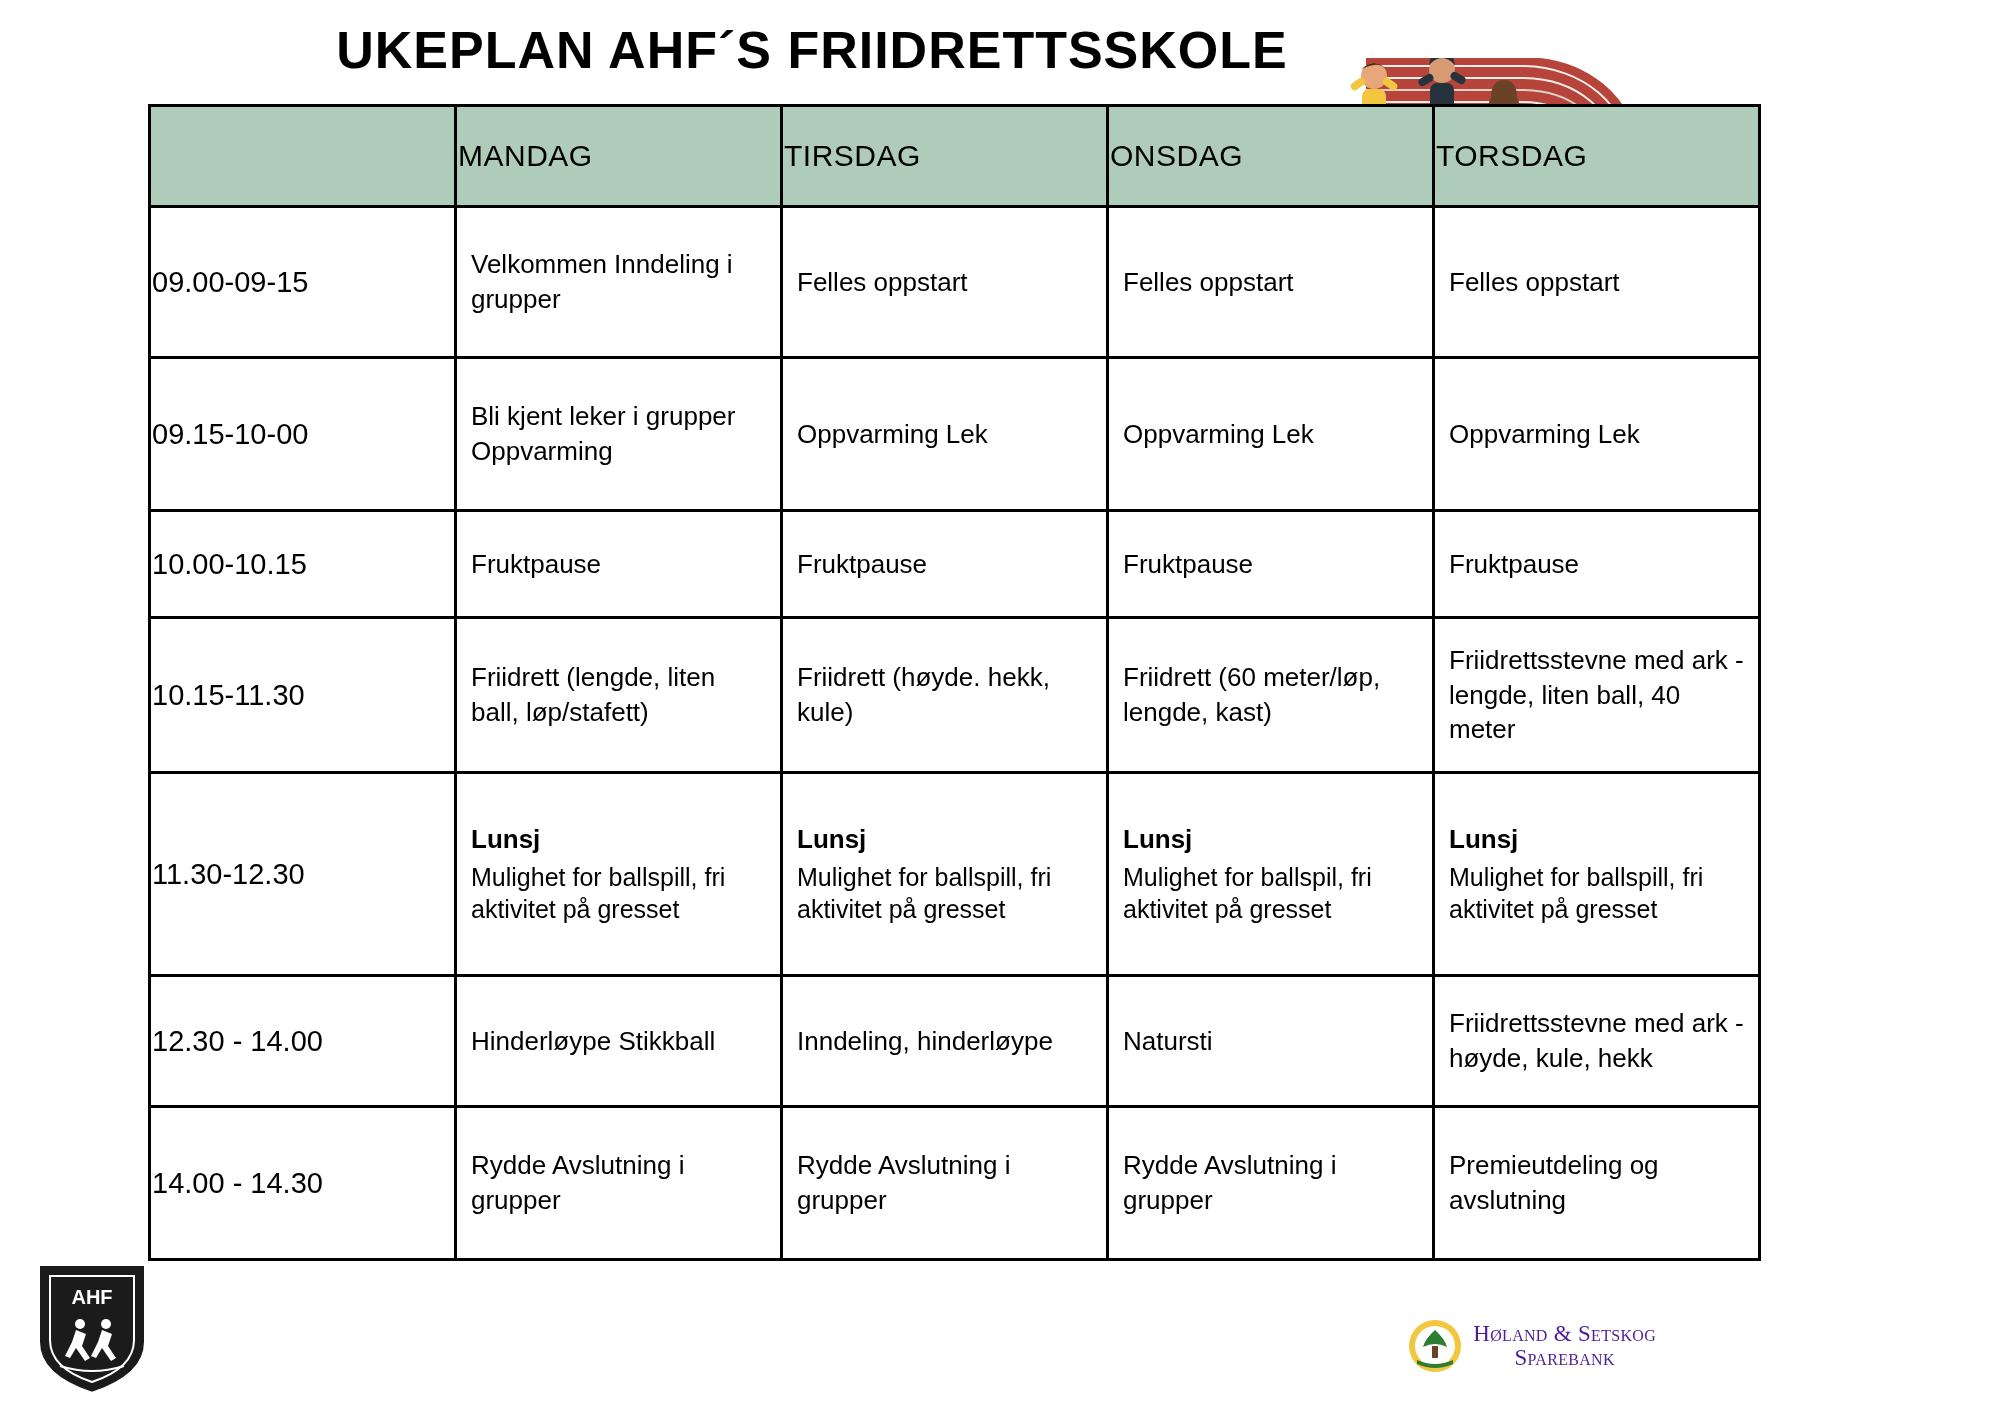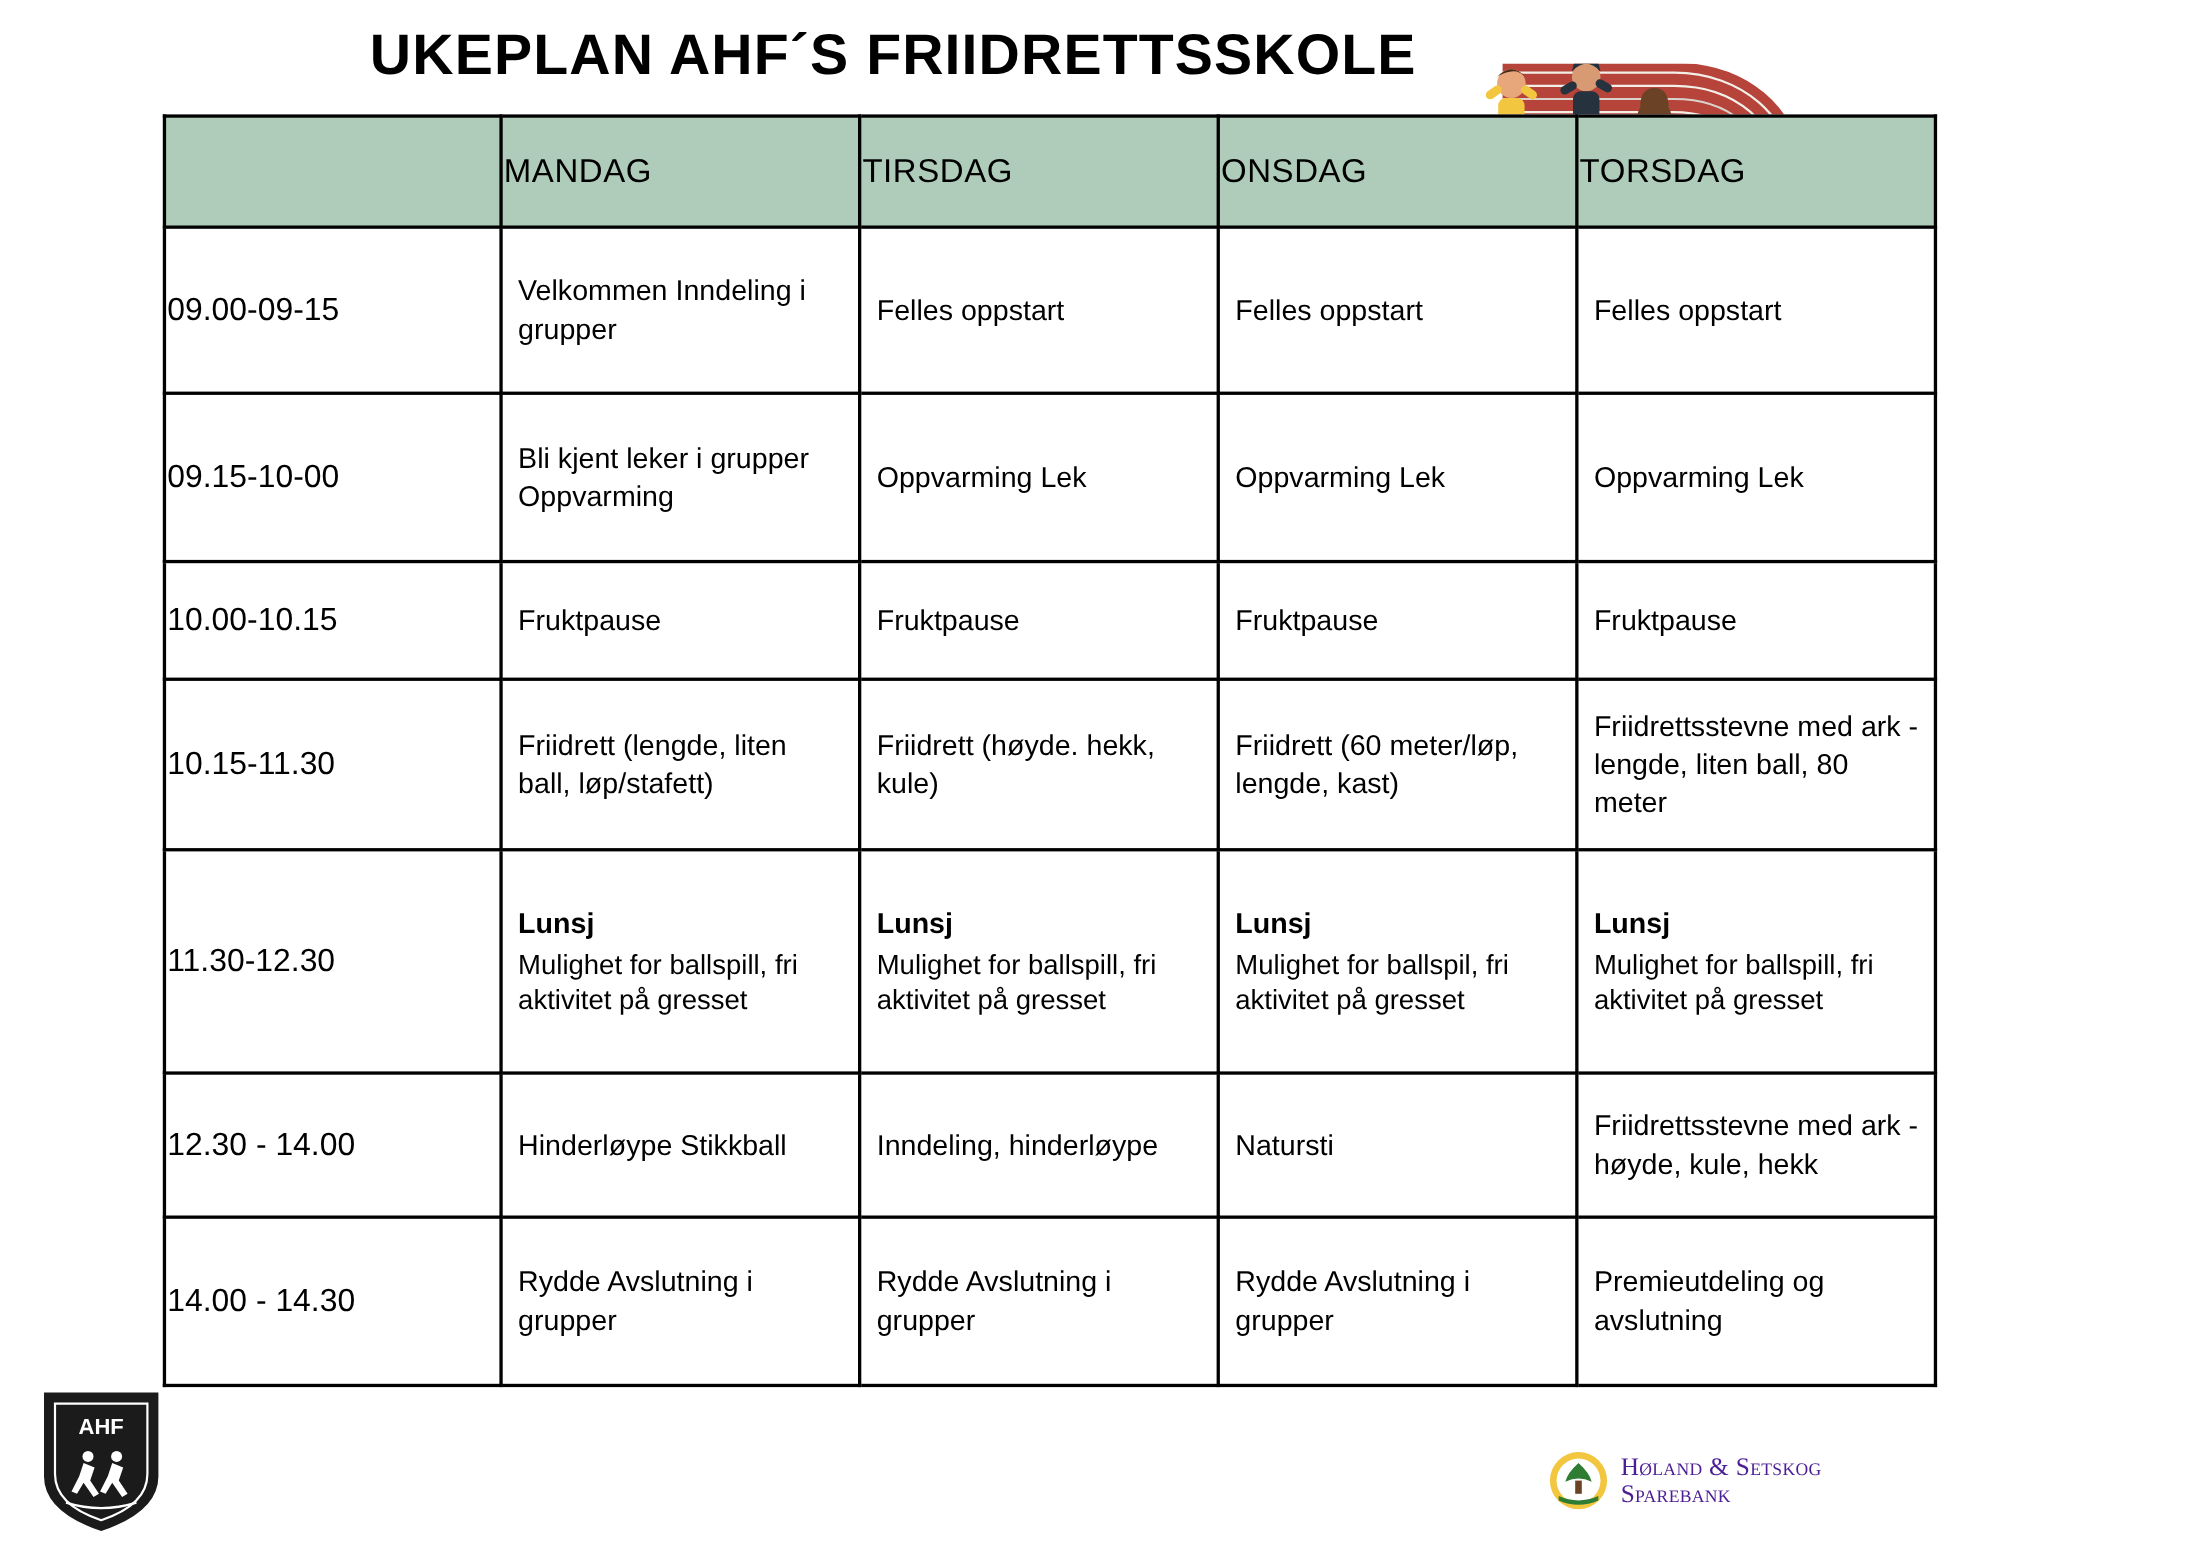--- a/index.html
+++ b/index.html
@@ -123,20 +123,21 @@
   .bank-logo .bank-text .l1 {
     font-size: 23px;
     font-variant: small-caps;
     letter-spacing: 0.3px;
     white-space: nowrap;
   }
   .bank-logo .bank-text .l2 {
     font-size: 23px;
     font-variant: small-caps;
     letter-spacing: 0.3px;
+    text-align: center;
   }
 </style>
 </head>
 <body>
 
 <div class="page">
 
   <div class="title">UKEPLAN AHF´S FRIIDRETTSSKOLE</div>
 
   <div class="track">
@@ -238,21 +239,21 @@
           <td class="cell">Fruktpause</td>
           <td class="cell">Fruktpause</td>
           <td class="cell">Fruktpause</td>
           <td class="cell">Fruktpause</td>
         </tr>
         <tr class="r4">
           <td class="time">10.15-11.30</td>
           <td class="cell">Friidrett (lengde, liten ball, løp/stafett)</td>
           <td class="cell">Friidrett (høyde. hekk, kule)</td>
           <td class="cell">Friidrett (60 meter/løp, lengde, kast)</td>
-          <td class="cell">Friidrettsstevne med ark - lengde, liten ball, 80 meter</td>
+          <td class="cell">Friidrettsstevne med ark - lengde, liten ball, 40 meter</td>
         </tr>
         <tr class="r5">
           <td class="time">11.30-12.30</td>
           <td class="cell">
             <span class="lunch">Lunsj</span>
             <span class="sub">Mulighet for ballspill, fri aktivitet på gresset</span>
           </td>
           <td class="cell">
             <span class="lunch">Lunsj</span>
             <span class="sub">Mulighet for ballspill, fri aktivitet på gresset</span>

